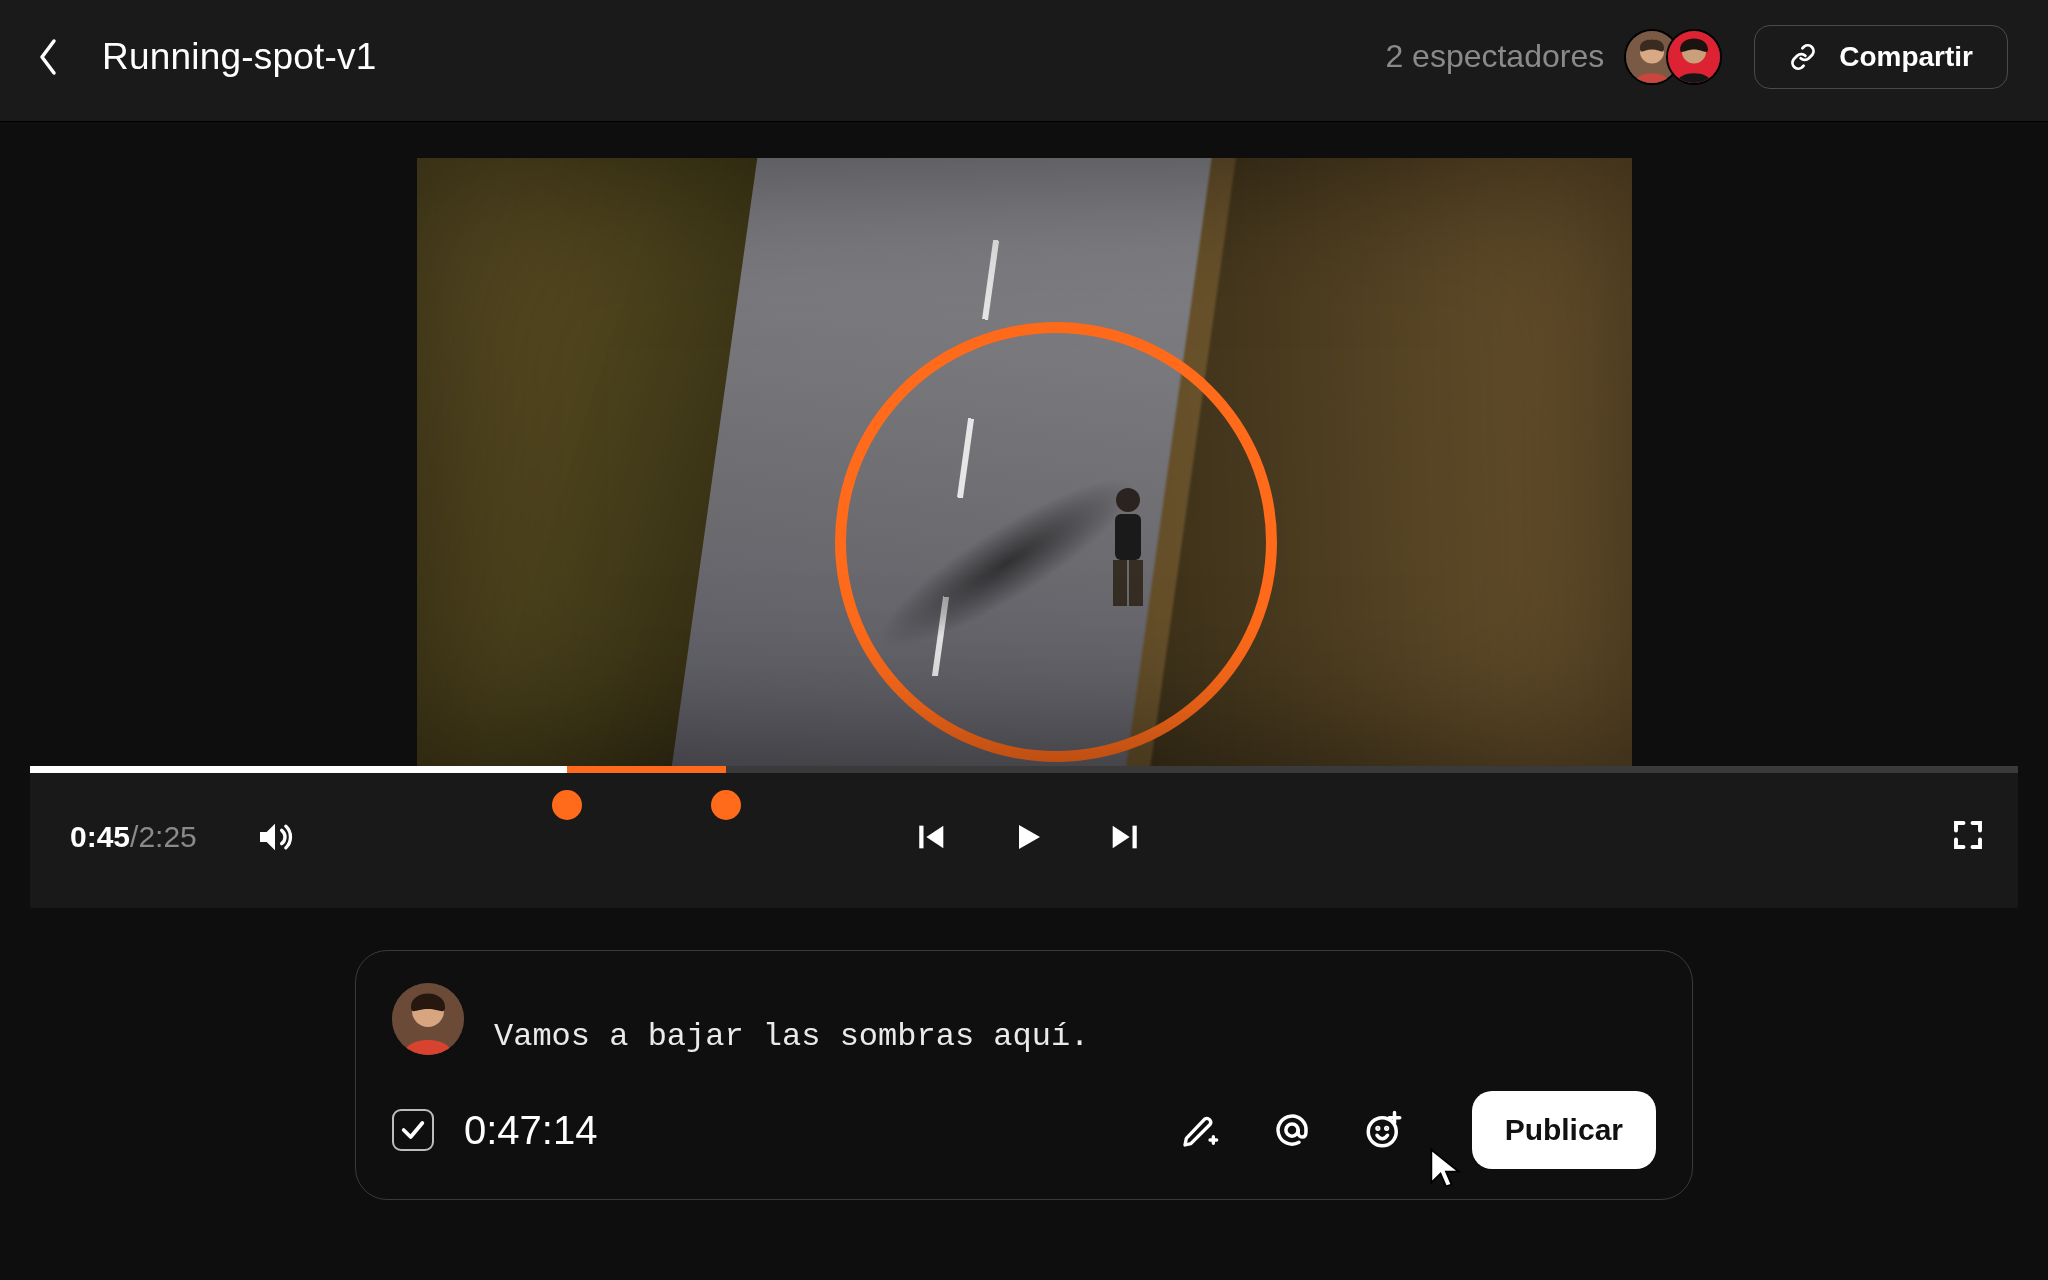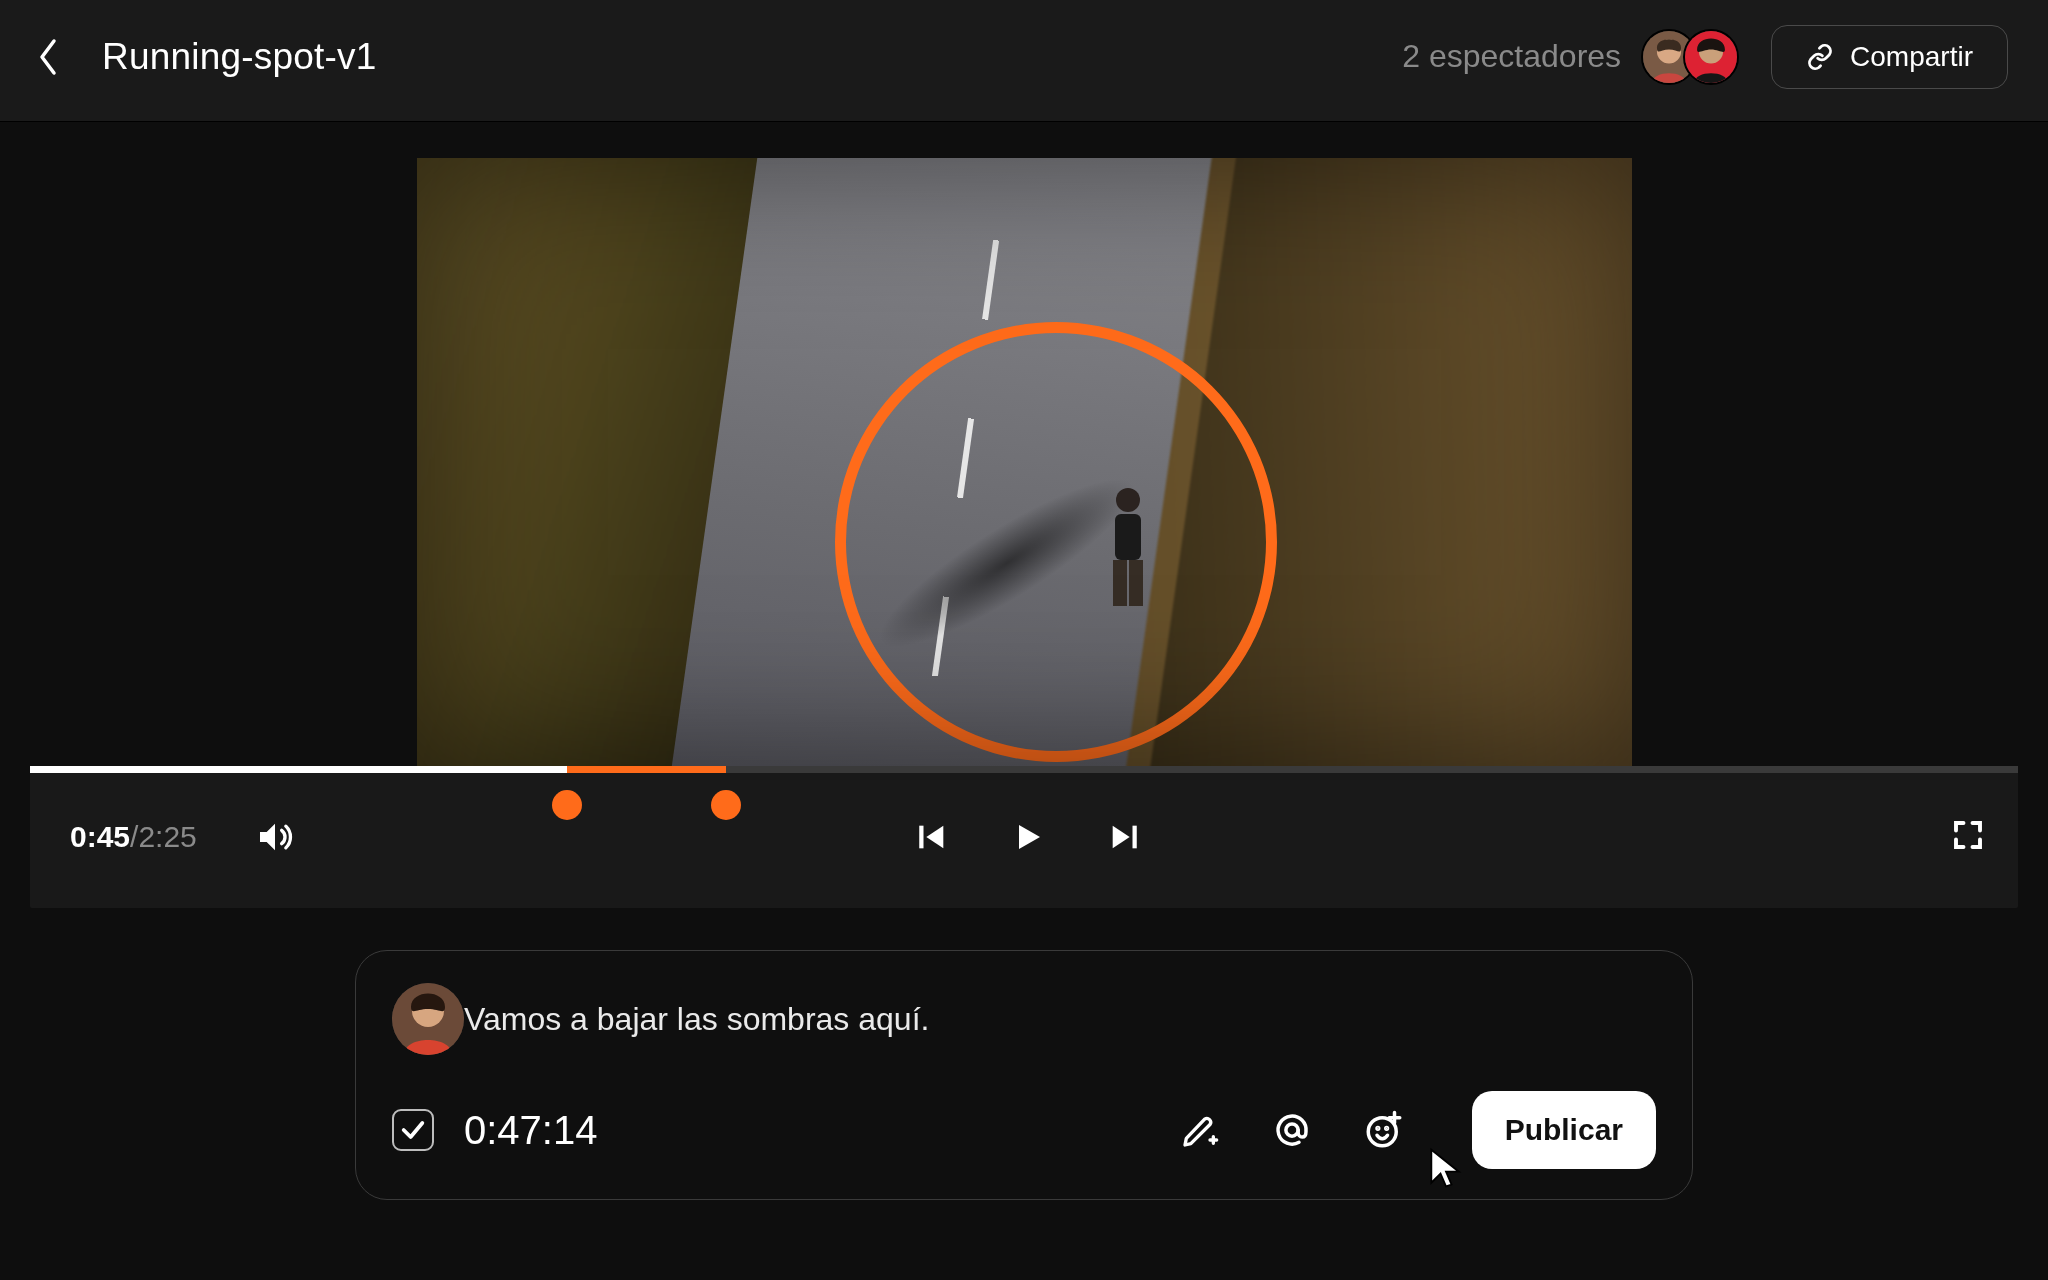--- a/index.html
+++ b/index.html
@@ -16,21 +16,21 @@
 
   
   .header{display:flex;align-items:center;height:122px;padding:0 40px 8px 14px;background:var(--bg-header);border-bottom:1px solid #000;}
   .back-btn{width:68px;height:68px;display:flex;align-items:center;justify-content:center;border-radius:12px;cursor:pointer;}
   .title{font-size:37px;font-weight:500;letter-spacing:.2px;margin-left:20px;}
   .header-spacer{flex:1;}
   .viewers{font-size:32px;color:var(--text-dim);margin-right:20px;}
   .avatars{display:flex;margin-right:32px;}
   .avatar{width:56px;height:56px;border-radius:50%;border:2px solid #000;margin-left:-14px;background:#333;overflow:hidden;}
   .avatar:first-child{margin-left:0;}
-  .share-btn{display:flex;align-items:center;gap:16px;height:64px;padding:0 34px;border:1.5px solid #4a4a4a;border-radius:16px;background:transparent;color:#fff;font-size:28px;font-weight:400;cursor:pointer;}
+  .share-btn{display:flex;align-items:center;gap:22px;height:64px;padding:0 34px;border:1.5px solid #4a4a4a;border-radius:16px;background:transparent;color:#fff;font-size:28px;font-weight:700;cursor:pointer;}
 
   
   .stage{position:relative;width:100%;display:flex;justify-content:center;}
   .video{position:relative;margin-top:36px;width:1215px;height:608px;background:#2b2b2b;overflow:hidden;}
   
   .veg-l,.veg-r{position:absolute;top:-100px;bottom:-100px;}
   .veg-l{left:-140px;width:540px;background:linear-gradient(100deg,#6b5a2e,#4e4521 55%,#2e2a15);transform:rotate(8deg);border-right:26px solid rgba(82,66,32,.55);filter:blur(1px) contrast(1.05);}
   .veg-r{right:-160px;width:620px;background:linear-gradient(260deg,#846538,#614c29 45%,#3b3019);transform:rotate(8deg);border-left:24px solid rgba(82,66,32,.5);filter:blur(1px);}
   .road{position:absolute;left:300px;right:420px;top:-80px;bottom:-80px;background:linear-gradient(180deg,#8a8a8f 0%,#6b6b70 60%,#585860 100%);transform:rotate(8deg);}
   .road::before{content:"";position:absolute;left:50%;top:-20px;bottom:-20px;width:6px;margin-left:-3px;background:repeating-linear-gradient(180deg,#e6e6e6 0 80px,transparent 80px 180px);}
@@ -51,21 +51,21 @@
   .controls{position:absolute;left:40px;right:32px;top:0;height:100%;display:flex;align-items:center;}
   .tc{font-size:30px;font-weight:600;}
   .tc .dur{color:var(--text-dim);font-weight:500;}
   .vol{margin-left:58px;display:flex;align-items:center;cursor:pointer;}
   .center-ctrls{position:absolute;left:50%;top:50%;transform:translate(-50%,-50%);display:flex;gap:52px;align-items:center;}
   .ctrl-btn{width:44px;height:44px;display:flex;align-items:center;justify-content:center;cursor:pointer;}
   .fs{margin-left:auto;cursor:pointer;}
 
   
   .comment{margin:42px auto 0;width:1338px;border:1.5px solid #3a3a3a;border-radius:32px;padding:32px 36px 30px;background:rgba(20,20,20,.3);}
-  .comment-row{display:flex;align-items:center;}
+  .comment-row{display:flex;align-items:flex-end;gap:30px;font-family:Liberation Mono, monospace;}
   .comment .av{width:72px;height:72px;border-radius:50%;background:#333;overflow:hidden;flex-shrink:0;}
   .comment-text{font-size:32px;color:#eaeaea;}
   .comment-actions{display:flex;align-items:center;margin-top:36px;}
   .chk{width:42px;height:42px;border:2.5px solid #bdbdbd;border-radius:9px;display:flex;align-items:center;justify-content:center;cursor:pointer;}
   .ts{font-size:40px;margin-left:30px;}
   .tools{margin-left:auto;display:flex;align-items:center;gap:44px;}
   .tool{width:48px;height:48px;display:flex;align-items:center;justify-content:center;cursor:pointer;}
   .publish{margin-left:20px;height:78px;padding:0 33px;border:none;border-radius:20px;background:#fff;color:#111;font-size:30px;font-weight:700;cursor:pointer;}
   .cursor-icon{position:absolute;pointer-events:none;}
 

